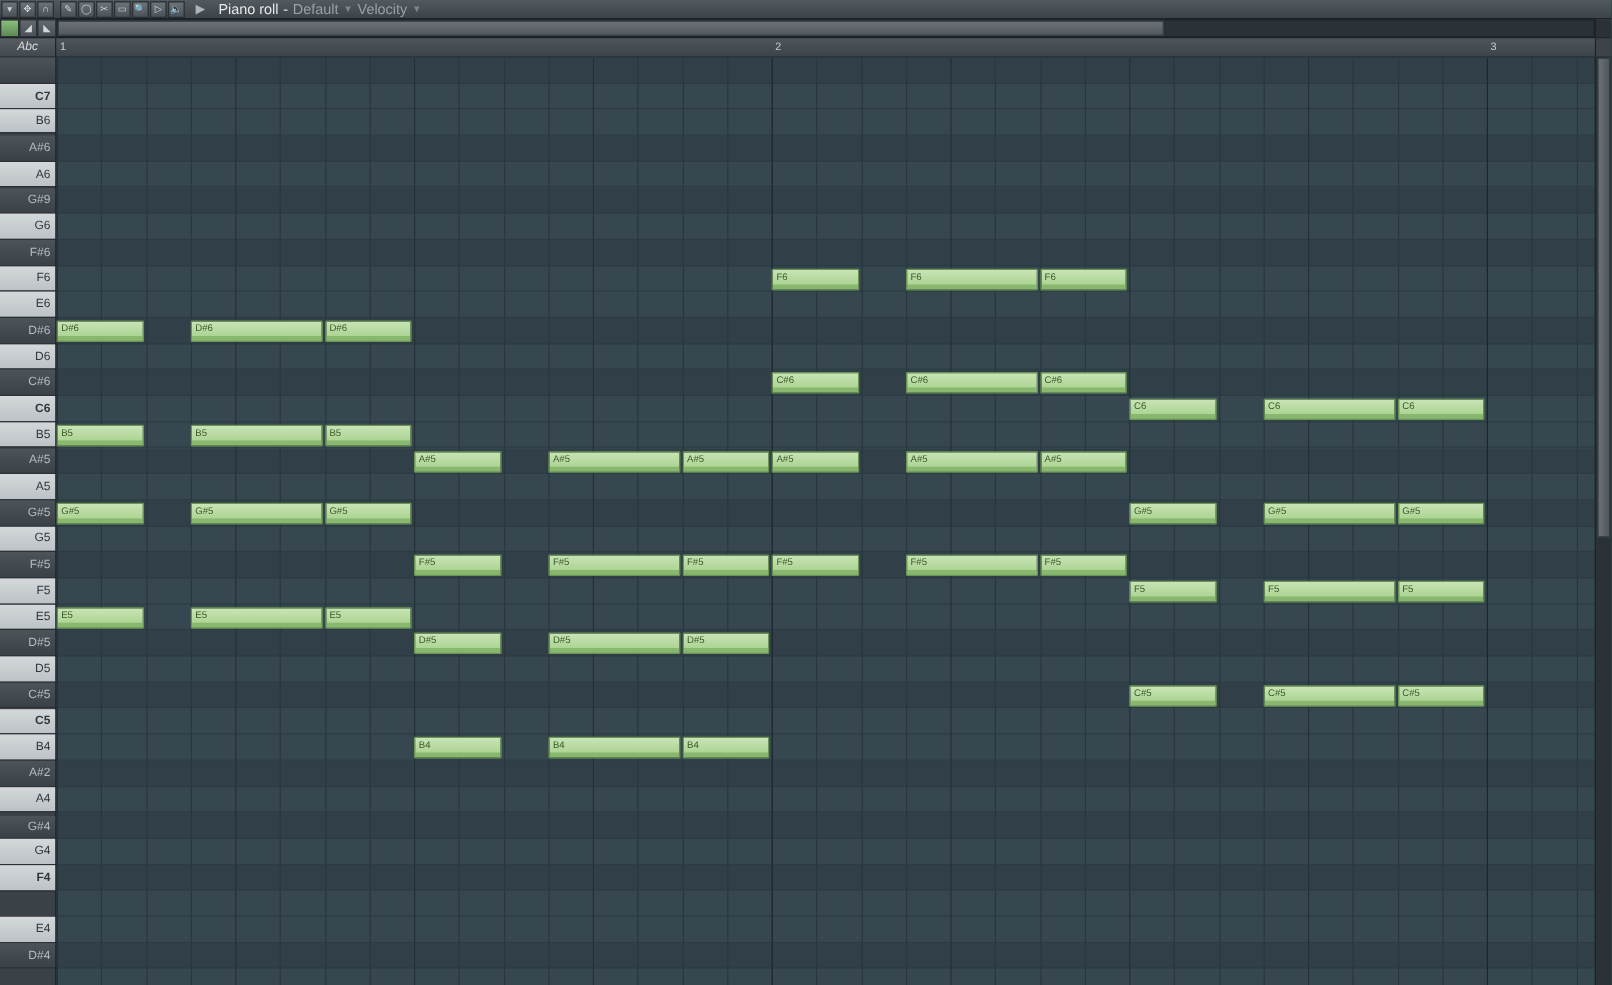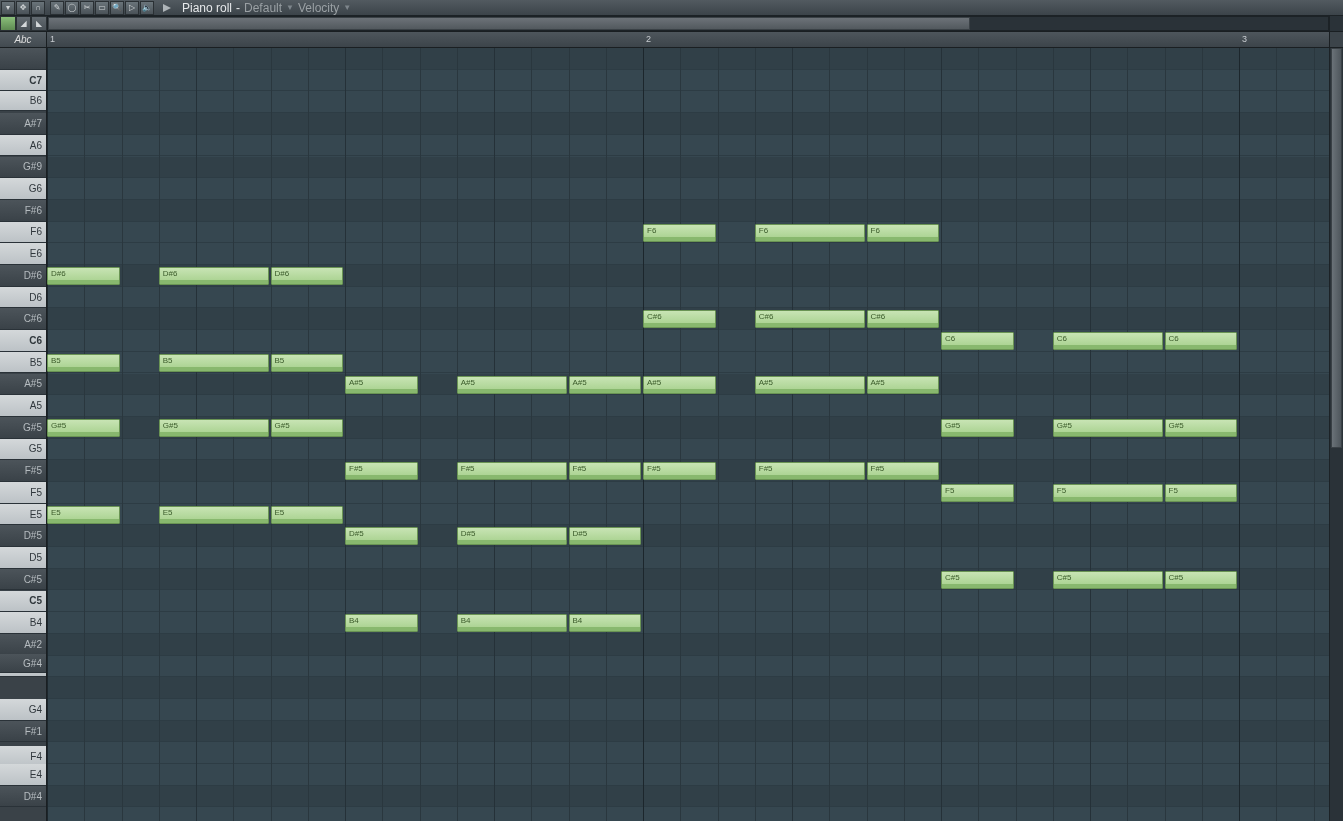--- a/index.html
+++ b/index.html
@@ -169,21 +169,21 @@
       <span class="ruler-tick" style="left: 1195px;">3</span>
     </div>
   <div style="width:14px;background:#3c444a;border-left:1px solid #1a1f22"></div>
 </div>
 
 <div class="grid-wrap">
   <div class="keycol" id="keycol">
       <div class="keyrow black" style="top: 0px; height: 21.7px;"></div>
       <div class="keyrow white c" style="top: 21.7px; height: 21.7px;">C7</div>
       <div class="keyrow white" style="top: 43.4px; height: 20px;">B6</div>
-      <div class="keyrow black" style="top: 65.1px; height: 21.7px;">A#7</div>
+      <div class="keyrow black" style="top: 65.1px; height: 21.7px;">A#6</div>
       <div class="keyrow white" style="top: 86.8px; height: 21.7px;">A6</div>
       <div class="keyrow black" style="top: 108.5px; height: 21.7px;">G#9</div>
       <div class="keyrow white" style="top: 130.2px; height: 21.7px;">G6</div>
       <div class="keyrow black" style="top: 151.9px; height: 21.7px;">F#6</div>
       <div class="keyrow white" style="top: 173.6px; height: 21.7px;">F6</div>
       <div class="keyrow white" style="top: 195.3px; height: 21.7px;">E6</div>
       <div class="keyrow black" style="top: 217px; height: 21.7px;">D#6</div>
       <div class="keyrow white" style="top: 238.7px; height: 21.7px;">D6</div>
       <div class="keyrow black" style="top: 260.4px; height: 21.7px;">C#6</div>
       <div class="keyrow white c" style="top: 282.1px; height: 21.7px;">C6</div>
@@ -195,24 +195,24 @@
       <div class="keyrow black" style="top: 412.3px; height: 21.7px;">F#5</div>
       <div class="keyrow white" style="top: 434px; height: 21.7px;">F5</div>
       <div class="keyrow white" style="top: 455.7px; height: 21.7px;">E5</div>
       <div class="keyrow black" style="top: 477.4px; height: 21.7px;">D#5</div>
       <div class="keyrow white" style="top: 499.1px; height: 21.7px;">D5</div>
       <div class="keyrow black" style="top: 520.8px; height: 21.7px;">C#5</div>
       <div class="keyrow white c" style="top: 542.5px; height: 21.7px;">C5</div>
       <div class="keyrow white" style="top: 564.2px; height: 21.7px;">B4</div>
       <div class="keyrow black" style="top: 585.9px; height: 21.7px;">A#2</div>
       <div class="keyrow white" style="top: 607.6px; height: 21.7px;">A4</div>
-      <div class="keyrow black" style="top: 606px; height: 19px;">G#4</div>
+      <div class="keyrow black" style="top: 632px; height: 19px;">G#4</div>
       <div class="keyrow white" style="top: 651px; height: 21.7px;">G4</div>
       <div class="keyrow black" style="top: 672.7px; height: 21.7px;">F#1</div>
-      <div class="keyrow white" style="top: 698px; height: 21.7px;">F4</div>
+      <div class="keyrow white" style="top: 673px; height: 21.7px; font-weight: bold;">F4</div>
       <div class="keyrow white" style="top: 716.1px; height: 21.7px;">E4</div>
       <div class="keyrow black" style="top: 737.8px; height: 21.7px;">D#4</div>
     </div>
   <div class="grid" id="grid">
       <div class="gridrow black" style="top: 0px; height: 21.7px;"></div>
       <div class="gridrow" style="top: 21.7px; height: 21.7px;"></div>
       <div class="gridrow" style="top: 43.4px; height: 21.7px;"></div>
       <div class="gridrow black" style="top: 65.1px; height: 21.7px;"></div>
       <div class="gridrow" style="top: 86.8px; height: 21.7px;"></div>
       <div class="gridrow black" style="top: 108.5px; height: 21.7px;"></div>

